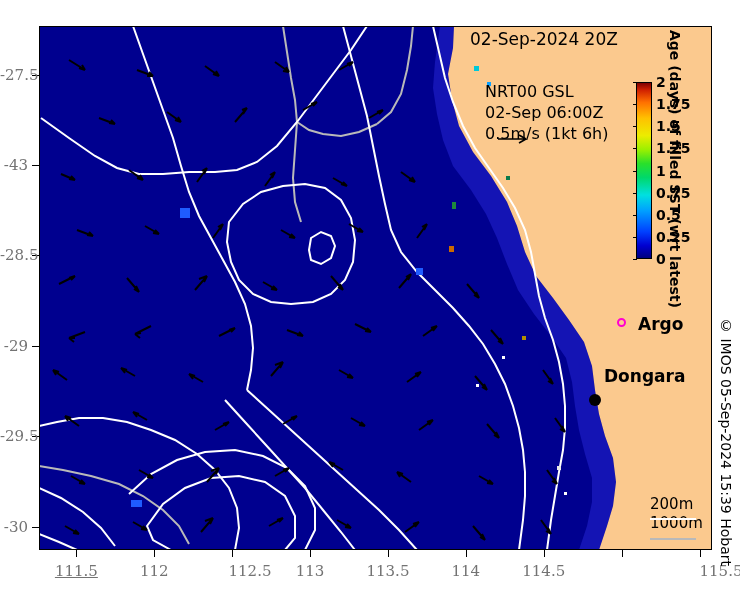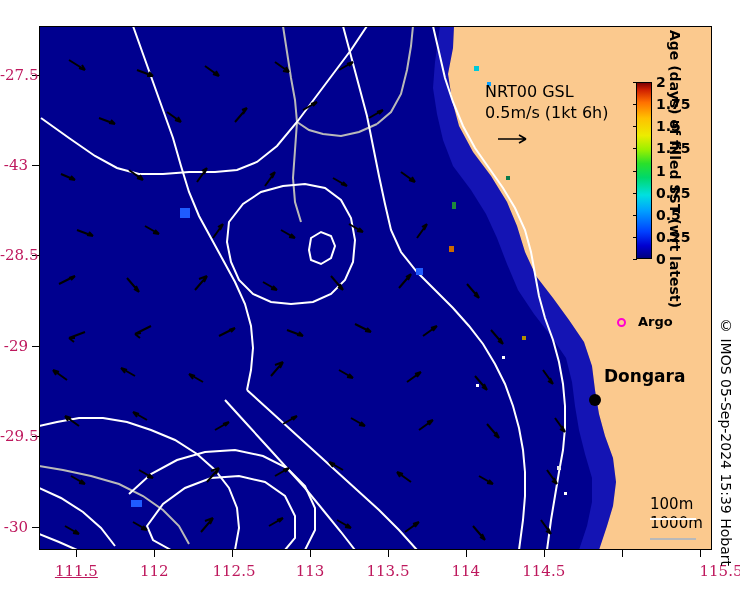--- a/index.html
+++ b/index.html
@@ -25,38 +25,38 @@
   }
   .map-svg{position:absolute;left:0;top:0;}
 
   
   .tick{position:absolute;background:#000;}
   .tick-x{width:1px;height:7px;}
   .tick-y{height:1px;width:7px;}
   .axlabel{
     position:absolute;
     font-family:"DejaVu Serif", serif;
-    font-size:15px;color:#be185d;
+    font-size:15px;color:#737373;
     white-space:nowrap;
   }
   .axlabel-x{transform:translateX(-50%);}
   .axlabel-y{transform:translateY(-50%);text-align:right;}
 
   
   .anno{
     position:absolute;
     font-family:"DejaVu Sans", sans-serif;
     color:#000;
     white-space:nowrap;
   }
   .title-date{font-size:17px;left:470px;top:29px;}
   .vec-block{font-size:16px;left:485px;top:81px;line-height:21px;}
   .vec-arrow{position:absolute;left:497px;top:132px;}
 
-  .argo-label{font-size:13px;font-weight:bold;left:638px;top:314px;}
+  .argo-label{font-size:17px;font-weight:bold;left:638px;top:314px;}
   .argo-marker{
     position:absolute;left:617px;top:318px;width:9px;height:9px;
     border:2px solid #ff00d0;border-radius:50%;box-sizing:border-box;
     background:transparent;
   }
   .dongara-label{font-size:17px;font-weight:bold;left:604px;top:366px;}
   .dongara-marker{
     position:absolute;left:589px;top:394px;width:12px;height:12px;
     border-radius:50%;background:#000;
   }
@@ -278,37 +278,39 @@
           <rect x="518" y="440" width="4" height="4" fill="#e8e8e8"></rect>
           <rect x="463" y="330" width="3" height="3" fill="#ffffff"></rect>
           <rect x="437" y="358" width="3" height="3" fill="#ffffff"></rect>
           <rect x="525" y="466" width="3" height="3" fill="#ffffff"></rect>
         </g>
       </g>
     </svg>
   </div>
   <div class="plot-frame"></div>
 
+  <div class="anno title-date">02-Sep-2024 20Z</div>
 
   <div class="anno vec-block">
     <div>NRT00 GSL</div>
+    <div>02-Sep 06:00Z</div>
     <div>0.5m/s (1kt 6h)</div>
   </div>
   <svg class="vec-arrow" width="36" height="14">
     <path d="M1 7 L29 7 M29 7 L22 3 M29 7 L22 11" stroke="#000" stroke-width="1.6" fill="none"></path>
   </svg>
 
   <div class="argo-marker"></div>
   <div class="anno argo-label">Argo</div>
 
   <div class="dongara-marker"></div>
   <div class="anno dongara-label">Dongara</div>
 
   <div class="anno depth-legend">
-    <div>100m</div>
+    <div>200m</div>
     <div>1000m</div>
   </div>
   <div class="depth-line-200"></div>
   <div class="depth-line-1000"></div>
 
   <div class="cbar"></div>
   <div id="cbar-ticks">
       <div class="cbar-tick" style="top: 82px;"></div>
       <div class="cbar-lab" style="top: 82px;">2</div>
       <div class="cbar-tick" style="top: 104.125px;"></div>
@@ -329,21 +331,21 @@
       <div class="cbar-lab" style="top: 259px;">0</div>
     </div>
   <div class="cbar-title">Age (days) of filled SST (wrt latest)</div>
 
   <div id="axis-x">
       <div class="tick tick-x" style="left: 76.3889px; top: 550px;"></div>
       <div class="axlabel axlabel-x" style="left: 76.3889px; top: 562px; text-decoration: underline;">111.5</div>
       <div class="tick tick-x" style="left: 154.282px; top: 550px;"></div>
       <div class="axlabel axlabel-x" style="left: 154.282px; top: 562px;">112</div>
       <div class="tick tick-x" style="left: 232.176px; top: 550px;"></div>
-      <div class="axlabel axlabel-x" style="left: 234px; top: 562px;">112.5</div>
+      <div class="axlabel axlabel-x" style="left: 250px; top: 562px;">112.5</div>
       <div class="tick tick-x" style="left: 310.069px; top: 550px;"></div>
       <div class="axlabel axlabel-x" style="left: 310.069px; top: 562px;">113</div>
       <div class="tick tick-x" style="left: 387.963px; top: 550px;"></div>
       <div class="axlabel axlabel-x" style="left: 387.963px; top: 562px;">113.5</div>
       <div class="tick tick-x" style="left: 465.856px; top: 550px;"></div>
       <div class="axlabel axlabel-x" style="left: 465.856px; top: 562px;">114</div>
       <div class="tick tick-x" style="left: 543.75px; top: 550px;"></div>
       <div class="axlabel axlabel-x" style="left: 543.75px; top: 562px;">114.5</div>
       <div class="tick tick-x" style="left: 621.644px; top: 550px;"></div>
       <div class="axlabel axlabel-x" style="left: 621.644px; top: 562px; margin-top: 40px;">115</div>

